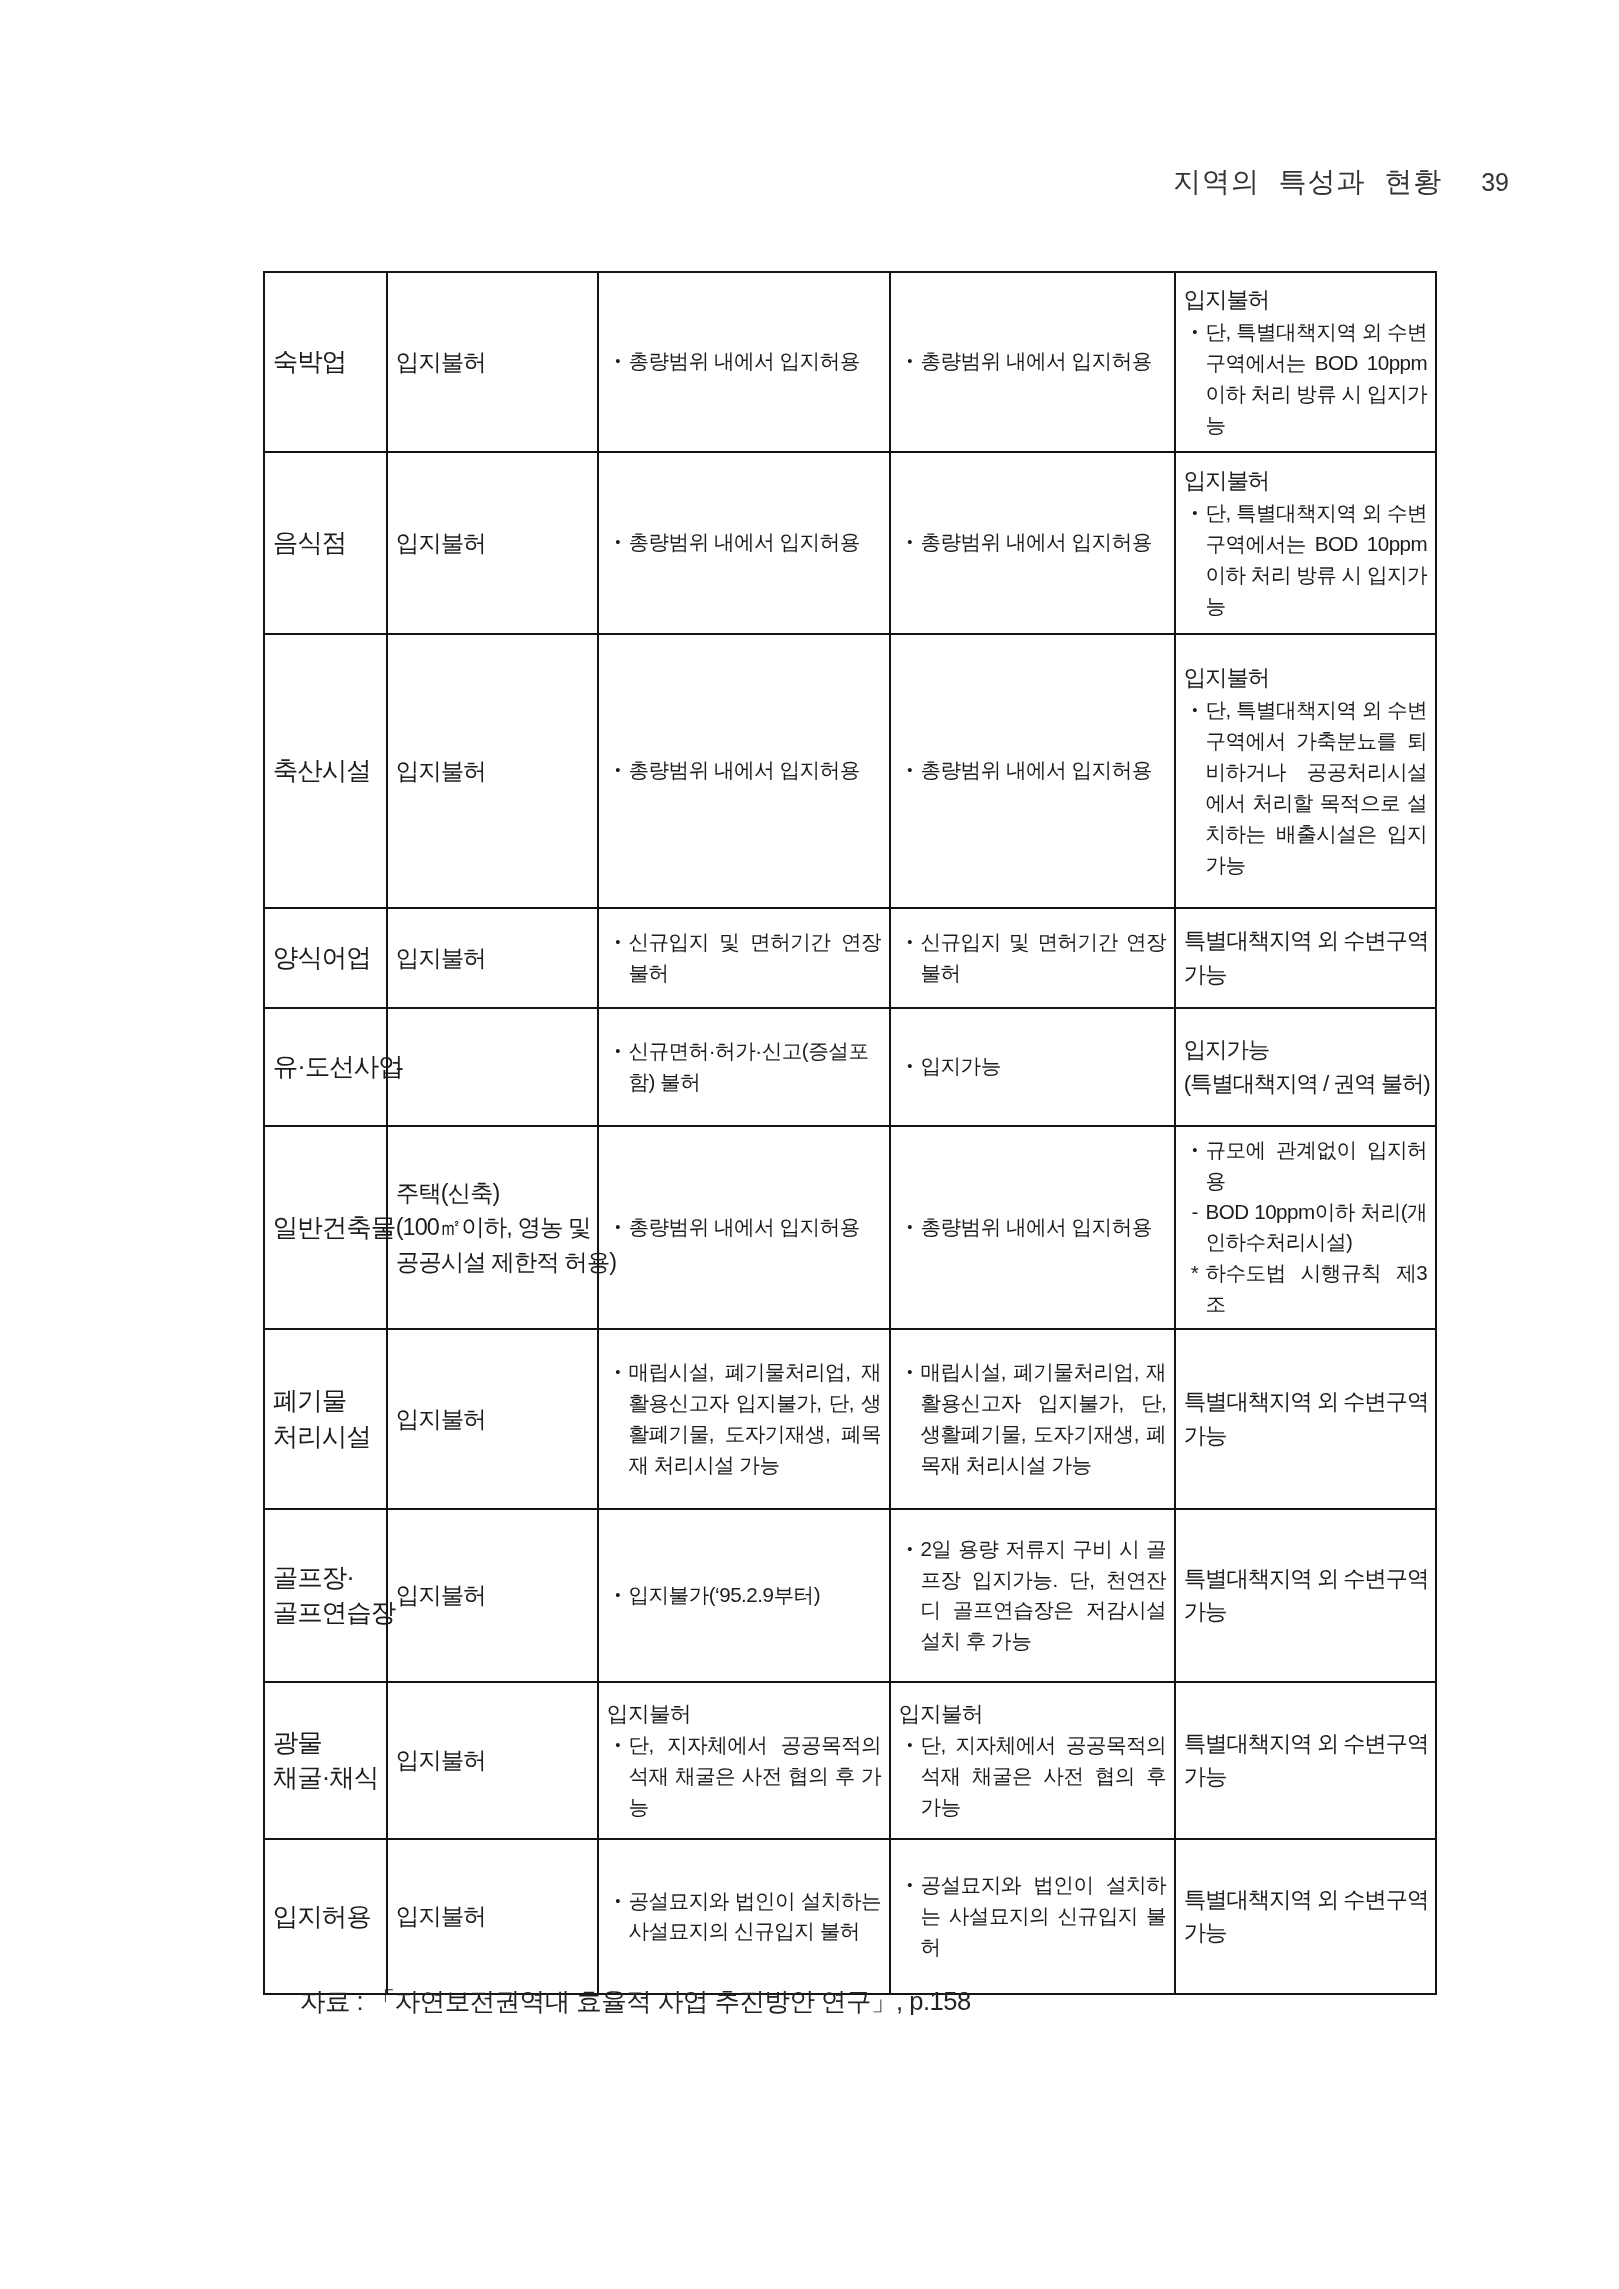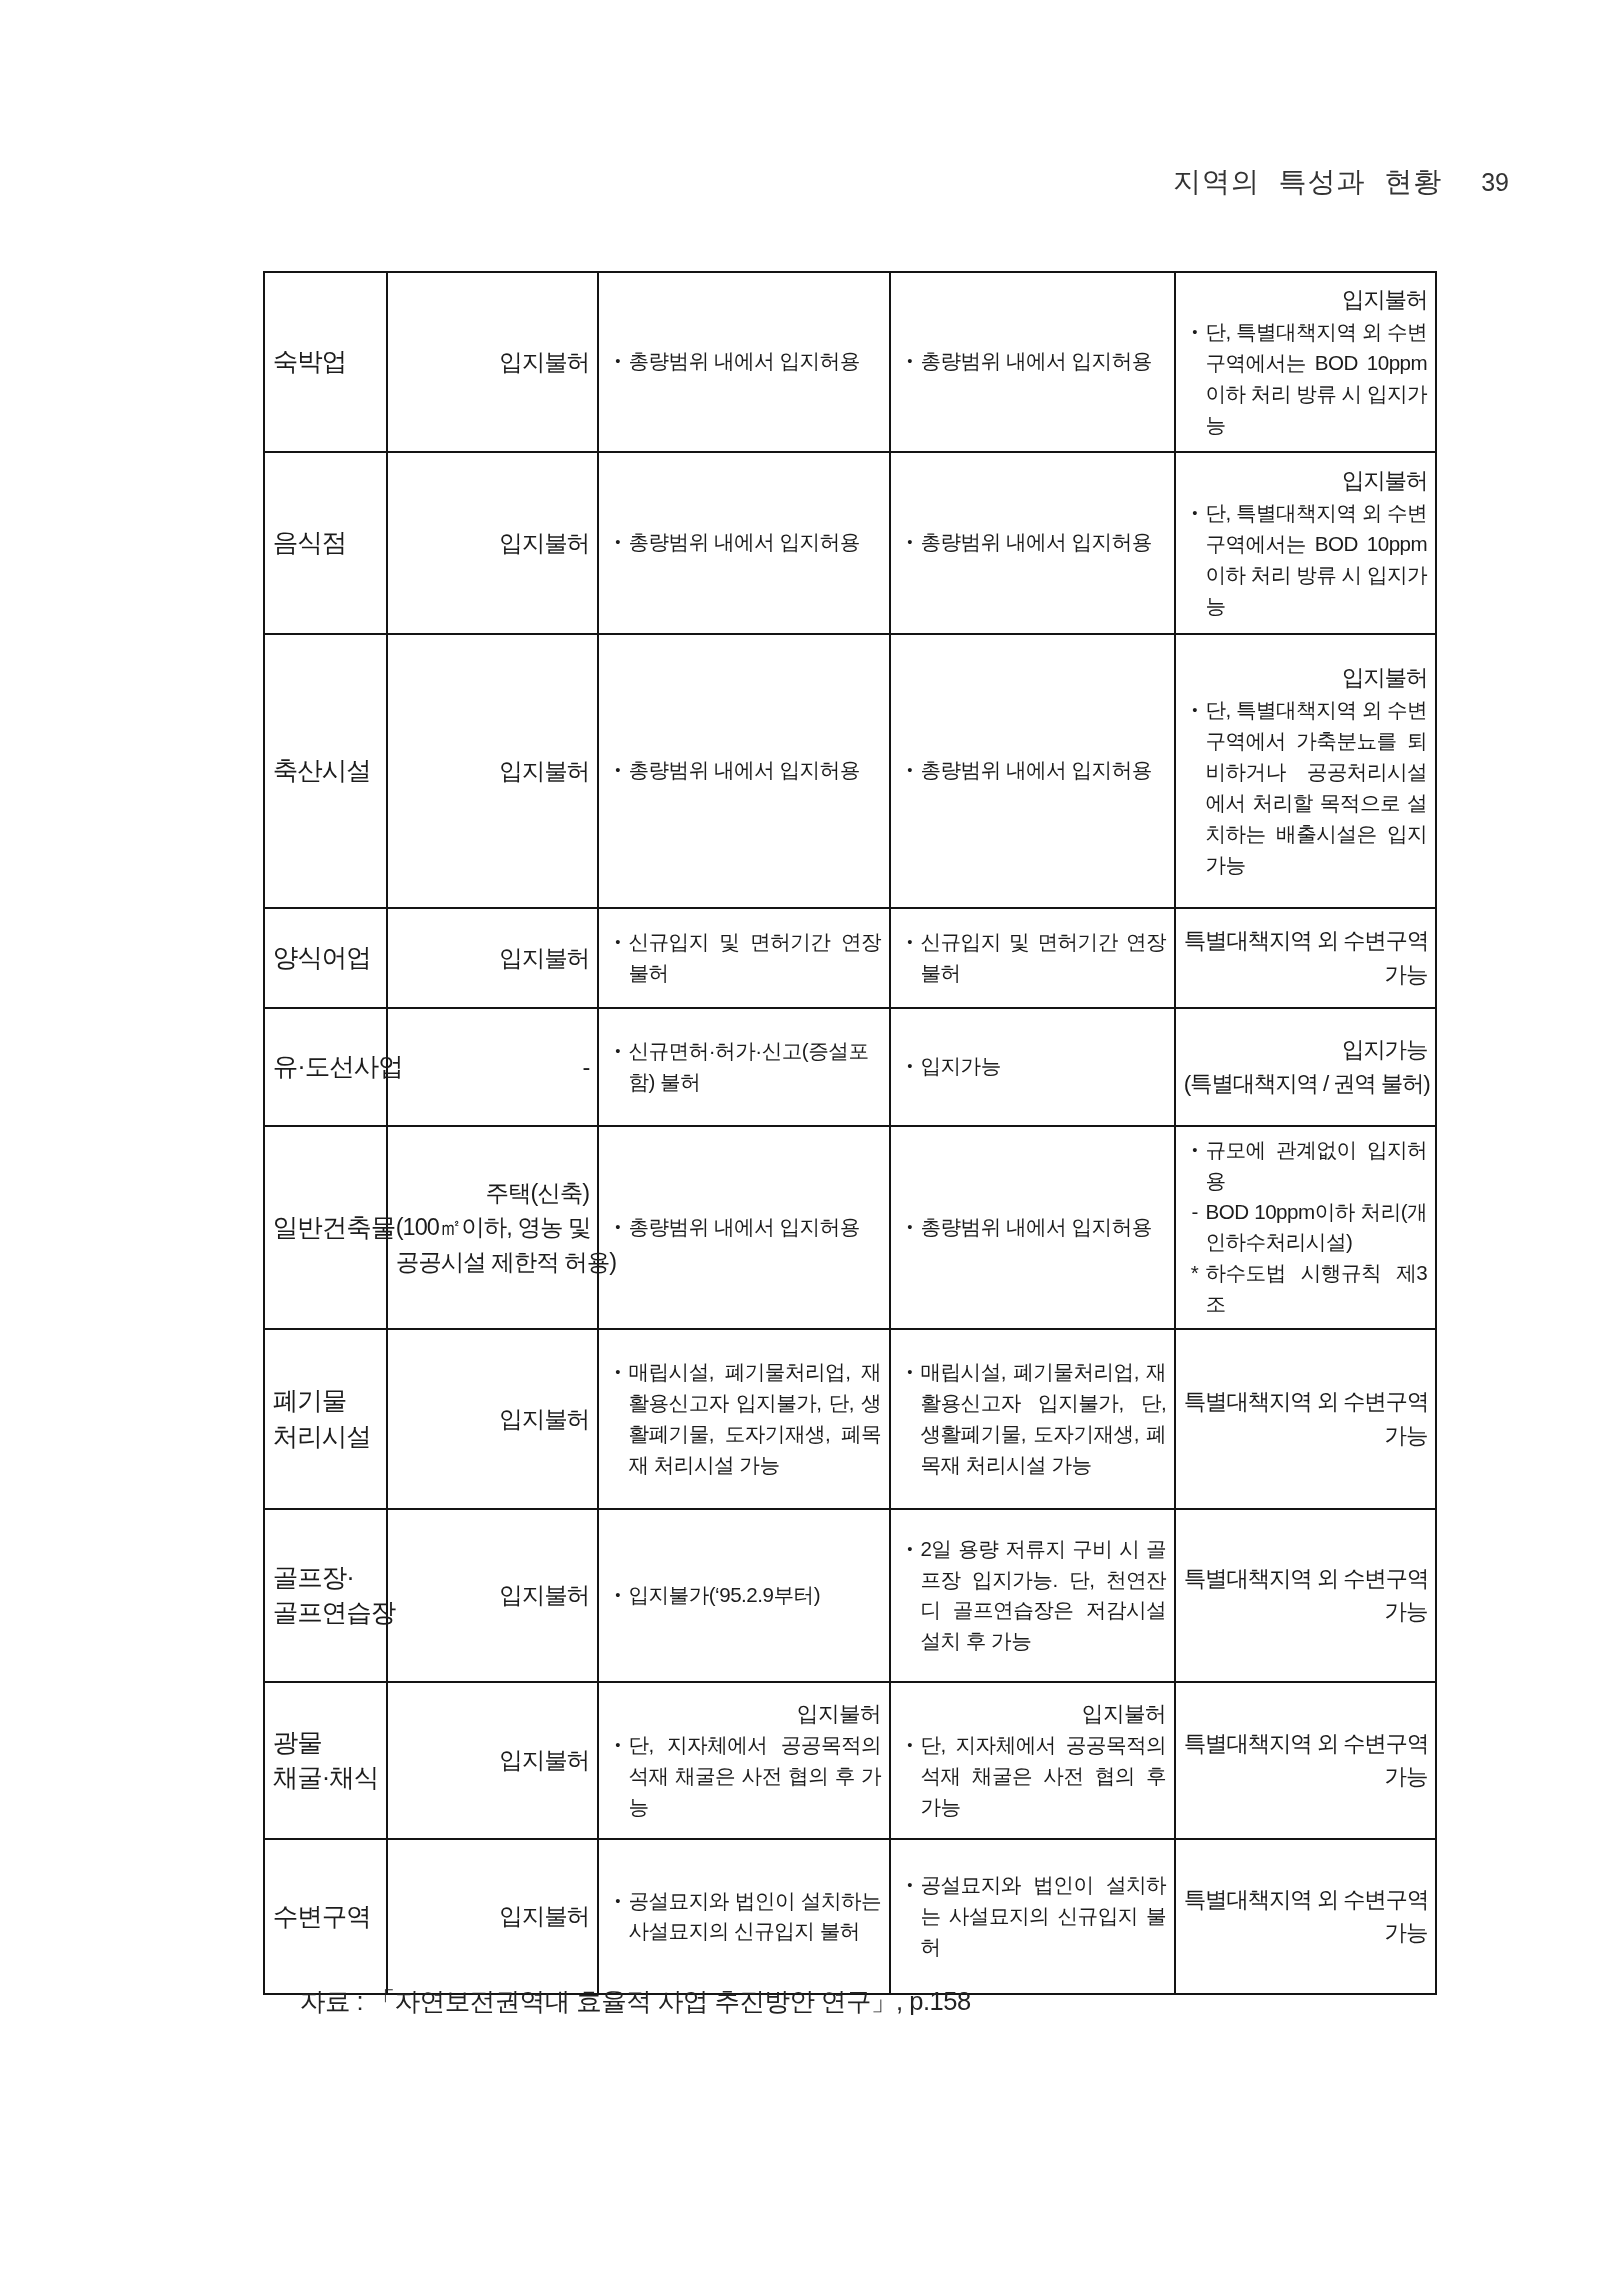--- a/index.html
+++ b/index.html
@@ -33,21 +33,21 @@
     padding:7.8px 7.8px;
     box-sizing:border-box;
   }
   td.c1{font-size:25.5px;letter-spacing:-1px;line-height:1.4;padding:3.9px 2px;}
   .cat-line{white-space:nowrap;}
   td.c2{text-align:center;font-size:24.5px;letter-spacing:-0.5px;line-height:1.45;padding:3.9px 3.9px;}
   td.c2 .blk.center{font-size:23.5px;letter-spacing:-1px;}
   td.c3,td.c4{font-size:20.6px;letter-spacing:-0.5px;line-height:1.5;padding:7.8px 9.8px;}
   td.c5{font-size:20.6px;letter-spacing:-0.5px;line-height:1.5;}
   .blk{margin:0;}
-  .blk.center{text-align:right;white-space:nowrap;}
+  .blk.center{text-align:left;white-space:nowrap;}
   td.c3 .blk.center,td.c4 .blk.center{font-size:21.6px;}
   td.c5 .blk.center{font-size:22.5px;letter-spacing:-1.2px;}
   .blk.bullet,.blk.dash,.blk.star{display:flex;align-items:flex-start;}
   .mk{flex:0 0 21.6px;text-align:center;}
   .blk.bullet .mk{font-size:0.72em;line-height:2.1;}
   .blk.dash .mk,.blk.star .mk{line-height:1.5;}
   .tx{flex:1 1 auto;text-align:justify;}
 
   
   .source{
@@ -311,21 +311,21 @@
               <span class="tx">단, 지자체에서 공공목적의 석재 채굴은 사전 협의 후 가능</span>
             </div>
           </td>
           <td class="c5">
             <div class="blk center">특별대책지역 외 수변구역</div>
             <div class="blk center">가능</div>
           </td>
         </tr>
         <tr style="height: 155px;">
           <td class="c1">
-            <div class="cat-line">수변구역</div>
+            <div class="cat-line">입지허용</div>
           </td>
           <td class="c2">
             <div class="blk center">입지불허</div>
           </td>
           <td class="c3">
             <div class="blk bullet">
               <span class="mk">•</span>
               <span class="tx">공설묘지와 법인이 설치하는 사설묘지의 신규입지 불허</span>
             </div>
           </td>

